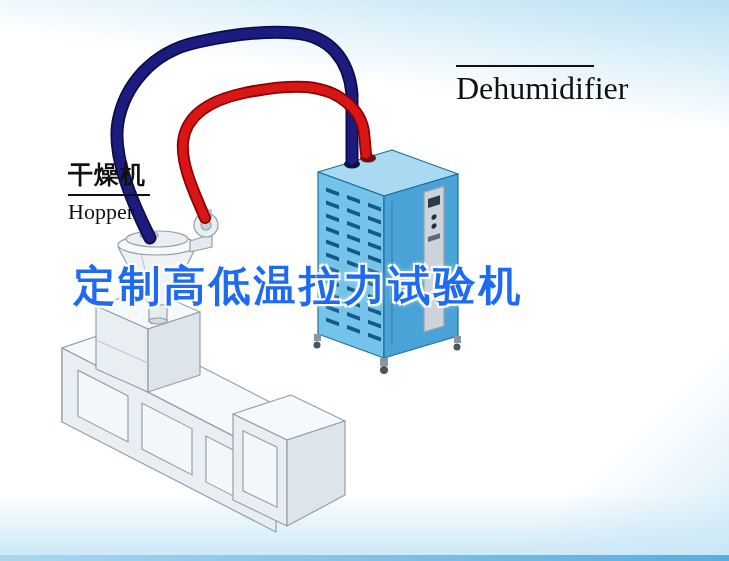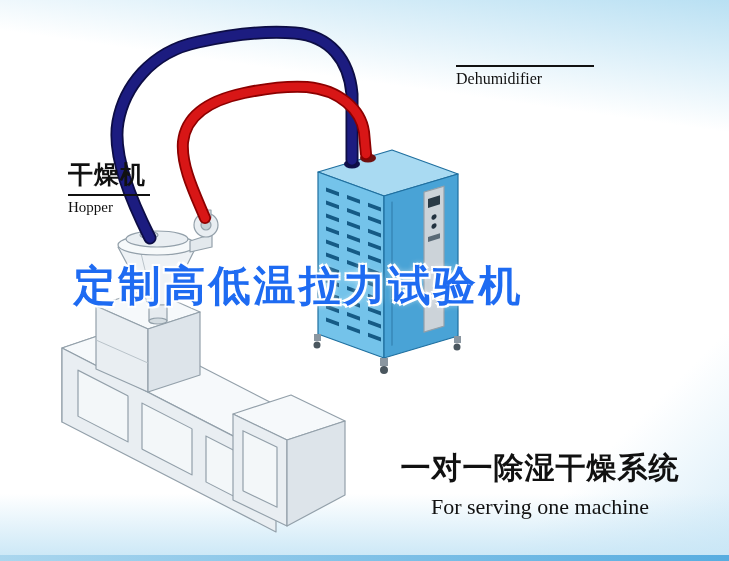--- a/index.html
+++ b/index.html
@@ -13,25 +13,25 @@
   .bottom-edge{position:absolute;left:0;right:0;bottom:0;height:6px;
     background:linear-gradient(to right,#aad6ee,#58ade0);}
   svg.scene{position:absolute;left:0;top:0;}
   .label{position:absolute;color:var(--label-text,#111);}
   .cn{font-weight:bold;}
   .serif{font-family:"Liberation Serif",serif;}
   .rule{border-top:2px solid #111;margin:3px 0 3px 0;}
   .label-dehu{left:456px;top:62px;width:160px;}
   .label-dehu .cn{font-size:34px;letter-spacing:4px;}
   .label-dehu .rule{width:138px;}
-  .label-dehu .en{font-size:16px;}
+  .label-dehu .en{font-size:32px;}
   .label-hopper{left:68px;top:158px;width:120px;}
   .label-hopper .cn{font-size:25px;letter-spacing:1px;}
   .label-hopper .rule{width:82px;}
-  .label-hopper .en{font-size:15px;}
+  .label-hopper .en{font-size:22px;}
   .watermark{position:absolute;left:0;top:258px;width:597px;text-align:center;
     font-size:42px;font-weight:bold;letter-spacing:3px;color:var(--watermark-blue,#1e6bf2);
     text-shadow:-2px -2px 0 #fff,2px -2px 0 #fff,-2px 2px 0 #fff,2px 2px 0 #fff,0 0 6px #fff;}
   .label-system{position:absolute;left:380px;top:448px;width:320px;text-align:center;color:#111;}
   .label-system .cn{font-size:30px;letter-spacing:1px;}
   .label-system .en{font-size:22px;margin-top:5px;}
   
   .outline{stroke:var(--machine-outline,#93a0aa);stroke-width:1.2;stroke-linejoin:round;}
   .mfill-top{fill:#f6f9fb;}
   .mfill-front{fill:#e9eef2;}
@@ -168,19 +168,15 @@
   </div>
 
   <div class="label label-hopper">
     <div class="cn">干燥机</div>
     <div class="rule"></div>
     <div class="en serif">Hopper</div>
   </div>
 
   <div class="watermark">定制高低温拉力试验机</div>
 
-  <div class="label-system">
-    <div class="cn">一对一除湿干燥系统</div>
-    <div class="en serif">For serving one machine</div>
-  </div>
 
   <div class="bottom-edge"></div>
 </div>
 
 </body></html>

